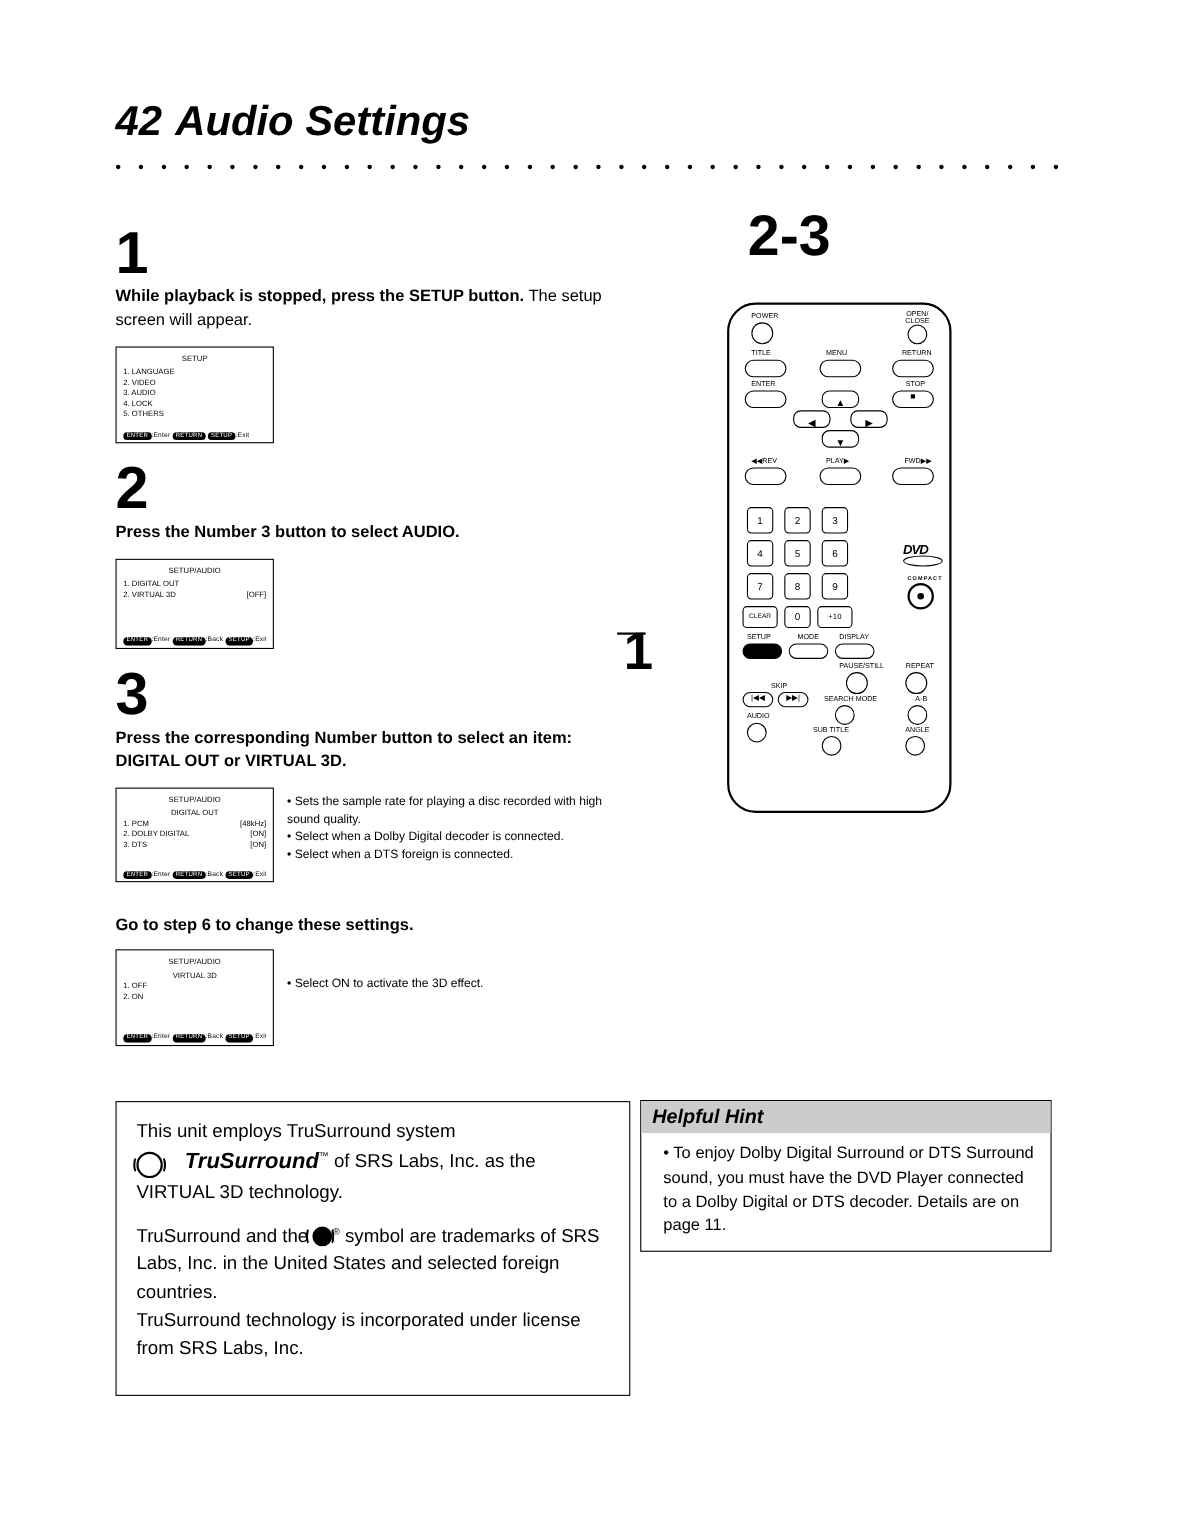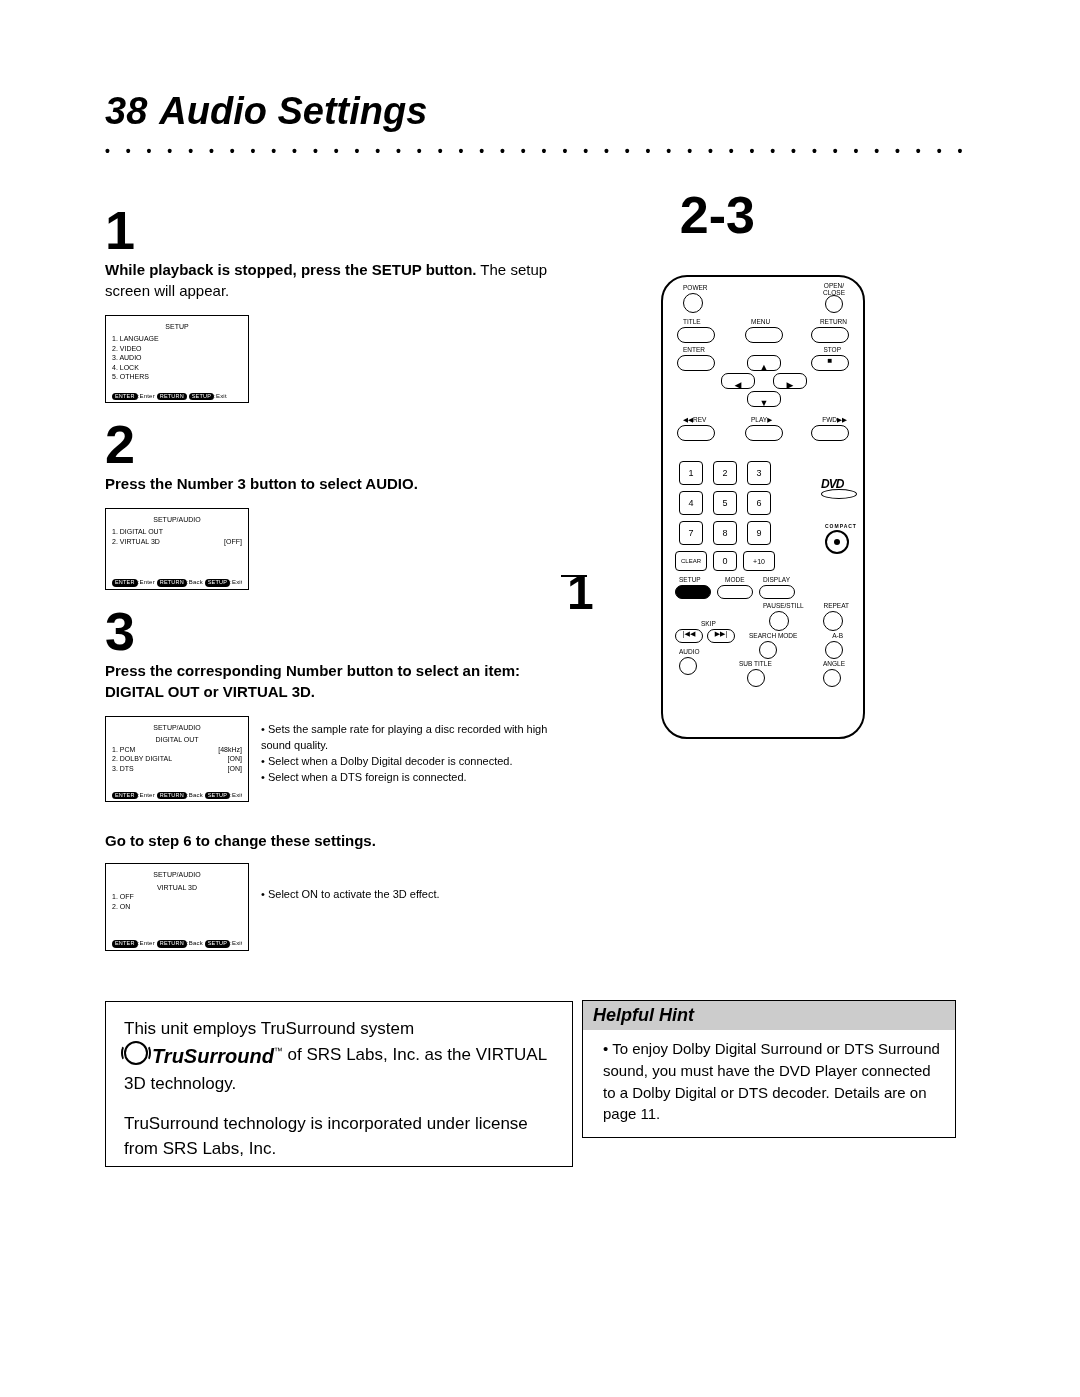--- a/index.html
+++ b/index.html
@@ -48,24 +48,24 @@
     background:#fff;
   }
   .remote .lbl { position:absolute; font-size:6.5px; text-align:center; line-height:1;}
   .rnd { border:1.5px solid #000; border-radius:50%; position:absolute; background:#fff;}
   .cap { border:1.5px solid #000; border-radius:10px; position:absolute; background:#fff; }
   .sq  { border:1.5px solid #000; border-radius:4px; position:absolute; background:#fff;
          display:flex; align-items:center; justify-content:center; font-size:9px;}
   .dpad{ border:1.5px solid #000; position:absolute; background:#fff; }
   .tri { font-size:9px; line-height:1;}
   .boxA {
-    border:1px solid #000; margin-top:50px; padding:14px 18px 4px 18px;
+    border:1px solid #000; margin-top:50px; padding:14px 18px 30px 18px;
     width:430px; font-size:17px; line-height:1.5;
   }
-  .srs-logo { display:inline-flex; align-items:flex-start; gap:4px; vertical-align:middle;}
+  .srs-logo { display:inline-flex; align-items:flex-end; gap:20px; vertical-align:middle;}
   .srs-logo .orb { width:20px; height:20px; border:2px solid #000; border-radius:50%;
     position:relative; display:inline-block;}
   .srs-logo .orb::before, .srs-logo .orb::after {
     content:""; position:absolute; border:2px solid #000; border-radius:50%;
     border-top-color:transparent; border-bottom-color:transparent;
   }
   .srs-logo .orb::before { left:-5px; top:2px; width:6px; height:12px; border-right:none;}
   .srs-logo .orb::after  { right:-5px; top:2px; width:6px; height:12px; border-left:none;}
   .srs-logo .txt { font-weight:900; font-style:italic; font-size:20px;}
   .orb-inline { display:inline-block; width:18px; height:18px; position:relative;
@@ -83,37 +83,37 @@
     border:1px solid #000;
   }
   .hint-hdr {
     background:#ccc; font-weight:bold; font-style:italic; font-size:18px;
     padding:4px 10px;
   }
   .hint-body { font-size:15px; padding:8px 14px 12px 20px;
     line-height:1.45;}
   .hint-body::before { content:"• "; font-style:normal;}
   .pointer-line1 { position:absolute; left:-14px; top:386px; width:26px; height:1.5px; background:#000;}
-  .dvd-logo { position:absolute; right:6px; top:200px; font-size:12px;
+  .dvd-logo { position:absolute; right:6px; top:216px; font-size:12px;
     font-style:italic; font-weight:900; letter-spacing:-1px;}
   .dvd-oval { width:34px; height:8px; border:1.5px solid #000; border-radius:50%;
     margin-top:-2px;}
   .cd-logo { position:absolute; right:10px; top:246px; width:28px; height:22px;}
   .cd-logo .top { font-size:5px; font-weight:bold; letter-spacing:1px;}
   .cd-logo .d { width:20px; height:20px; border:2px solid #000; border-radius:50%;
     margin-top:1px; position:relative;}
   .cd-logo .d::after{ content:""; position:absolute; left:7px; top:7px; width:6px; height:6px;
     background:#000; border-radius:50%;}
 </style>
 </head>
 <body>
 
 <div class="page">
   <div class="title-row">
-    <span class="page-num">38</span>
+    <span class="page-num">42</span>
     <span class="page-title">Audio Settings</span>
   </div>
   <div class="dots">• • • • • • • • • • • • • • • • • • • • • • • • • • • • • • • • • • • • • • • • • • • • • • • • • • • • • • • • • • • • • • • • • • • • • • • •</div>
 
   <div class="cols">
 
     <div class="left">
 
       <div class="bignum">1</div>
       <div class="lead">
@@ -217,20 +217,23 @@
 
       <div class="boxA">
         <div>This unit employs TruSurround system</div>
         <div>
           <span class="srs-logo">
             <span class="orb"></span>
             <span class="txt">TruSurround</span>
           </span><sup style="font-size:9px">™</sup><span> of SRS Labs, Inc. as the VIRTUAL 3D technology.</span>
         </div>
         <div style="height:14px"></div>
+        <div>
+          <span>TruSurround and the</span><span class="orb-inline"><span class="c"></span></span><sup style="font-size:9px">®</sup><span> symbol are trademarks of SRS Labs, Inc. in the United States and selected foreign countries.</span>
+        </div>
         <div>TruSurround technology is incorporated under license from SRS Labs, Inc.</div>
       </div>
     </div>
 
     <div class="right">
       <div class="callout-23">2-3</div>
       <div class="callout-1">1</div>
       <div class="pointer-line1"></div>
 
       <div class="remote">

